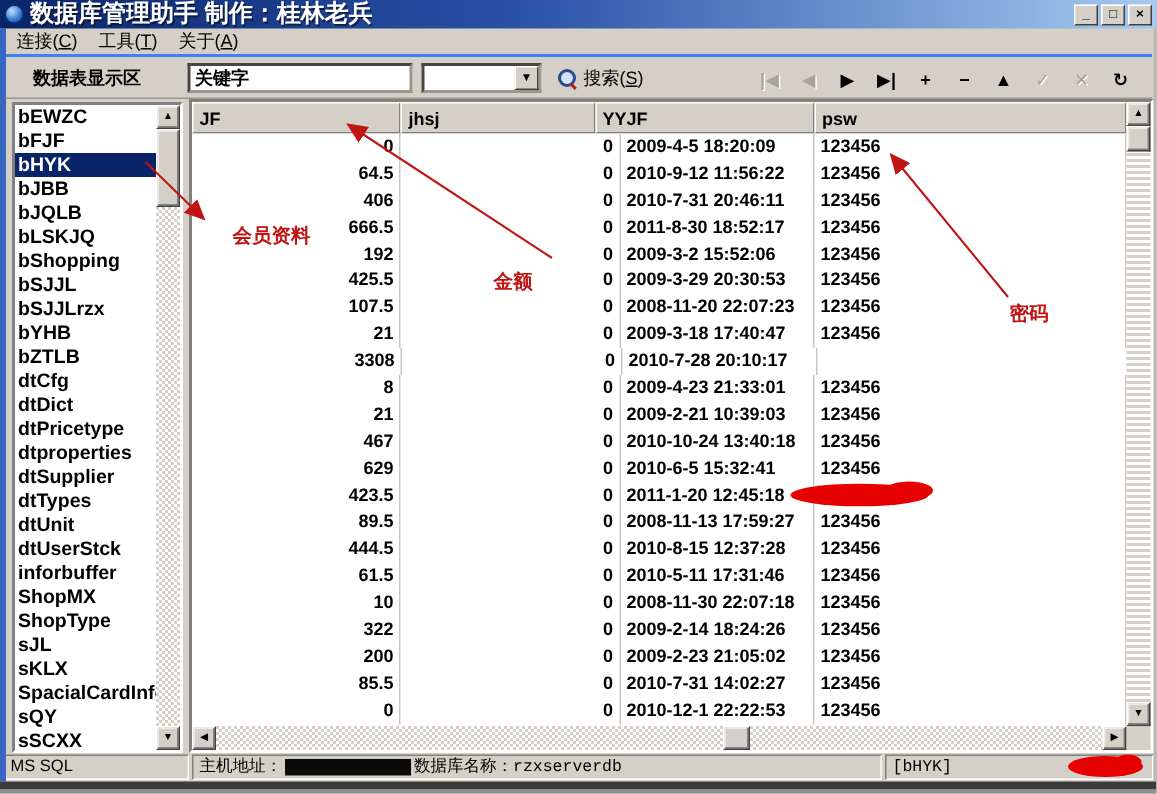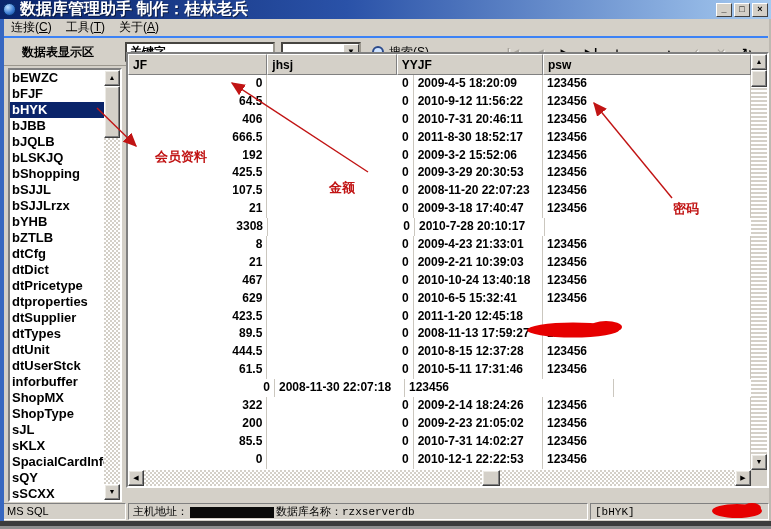--- a/index.html
+++ b/index.html
@@ -56,21 +56,21 @@
   .vscroll{position:absolute;top:0;bottom:0;right:0;width:16px;background:#ECEAE4;
     background-image:conic-gradient(#fff 25%,#d4d0c8 0 50%,#fff 0 75%,#d4d0c8 0);background-size:4px 4px;}
   .hscroll{position:absolute;left:0;right:16px;bottom:0;height:16px;background:#ECEAE4;
     background-image:conic-gradient(#fff 25%,#d4d0c8 0 50%,#fff 0 75%,#d4d0c8 0);background-size:4px 4px;}
   .sc-btn{position:absolute;width:16px;height:16px;background:#D4D0C8;border:1px solid;
     border-color:#fff #404040 #404040 #fff;box-shadow:inset -1px -1px 0 #808080,inset 1px 1px 0 #ECEAE4;
     font-size:7px;line-height:14px;text-align:center;color:#000;}
   .sc-thumb{position:absolute;background:#D4D0C8;border:1px solid;border-color:#fff #404040 #404040 #fff;
     box-shadow:inset -1px -1px 0 #808080,inset 1px 1px 0 #ECEAE4;}
   
-  .gridbox{position:absolute;left:126px;top:52px;width:643px;height:436px;}
+  .gridbox{position:absolute;left:126px;top:66px;width:643px;height:436px;}
   .g-head{position:absolute;left:0;top:0;right:16px;height:21px;display:flex;background:#D4D0C8;}
   .g-h{height:21px;line-height:20px;font-weight:bold;padding-left:4px;background:#D4D0C8;
     border:1px solid;border-color:#fff #808080 #808080 #fff;white-space:nowrap;overflow:hidden;}
   .g-rows{position:absolute;left:0;top:21px;right:16px;bottom:16px;overflow:hidden;background:#fff;}
   .g-row{display:flex;height:17.9px;}
   .g-c{height:17.9px;line-height:17.5px;font-weight:bold;font-size:12px;white-space:nowrap;overflow:hidden;
     border-right:1px solid #cbc7bf;}
   .c0{width:140px;}.c1{width:147px;}.c2{width:130px;}.c3{width:209px;}
   .g-c.c0,.g-c.c1{text-align:right;padding-right:4px;}
   .g-c.c2,.g-c.c3{text-align:left;padding-left:4px;}
@@ -279,20 +279,21 @@
           <div class="g-c c2">2010-8-15 12:37:28</div>
           <div class="g-c c3">123456</div>
         </div>
         <div class="g-row">
           <div class="g-c c0">61.5</div>
           <div class="g-c c1">0</div>
           <div class="g-c c2">2010-5-11 17:31:46</div>
           <div class="g-c c3">123456</div>
         </div>
         <div class="g-row">
+          <div class="g-c c0">10</div>
           <div class="g-c c1">0</div>
           <div class="g-c c2">2008-11-30 22:07:18</div>
           <div class="g-c c3">123456</div>
         </div>
         <div class="g-row">
           <div class="g-c c0">322</div>
           <div class="g-c c1">0</div>
           <div class="g-c c2">2009-2-14 18:24:26</div>
           <div class="g-c c3">123456</div>
         </div>

